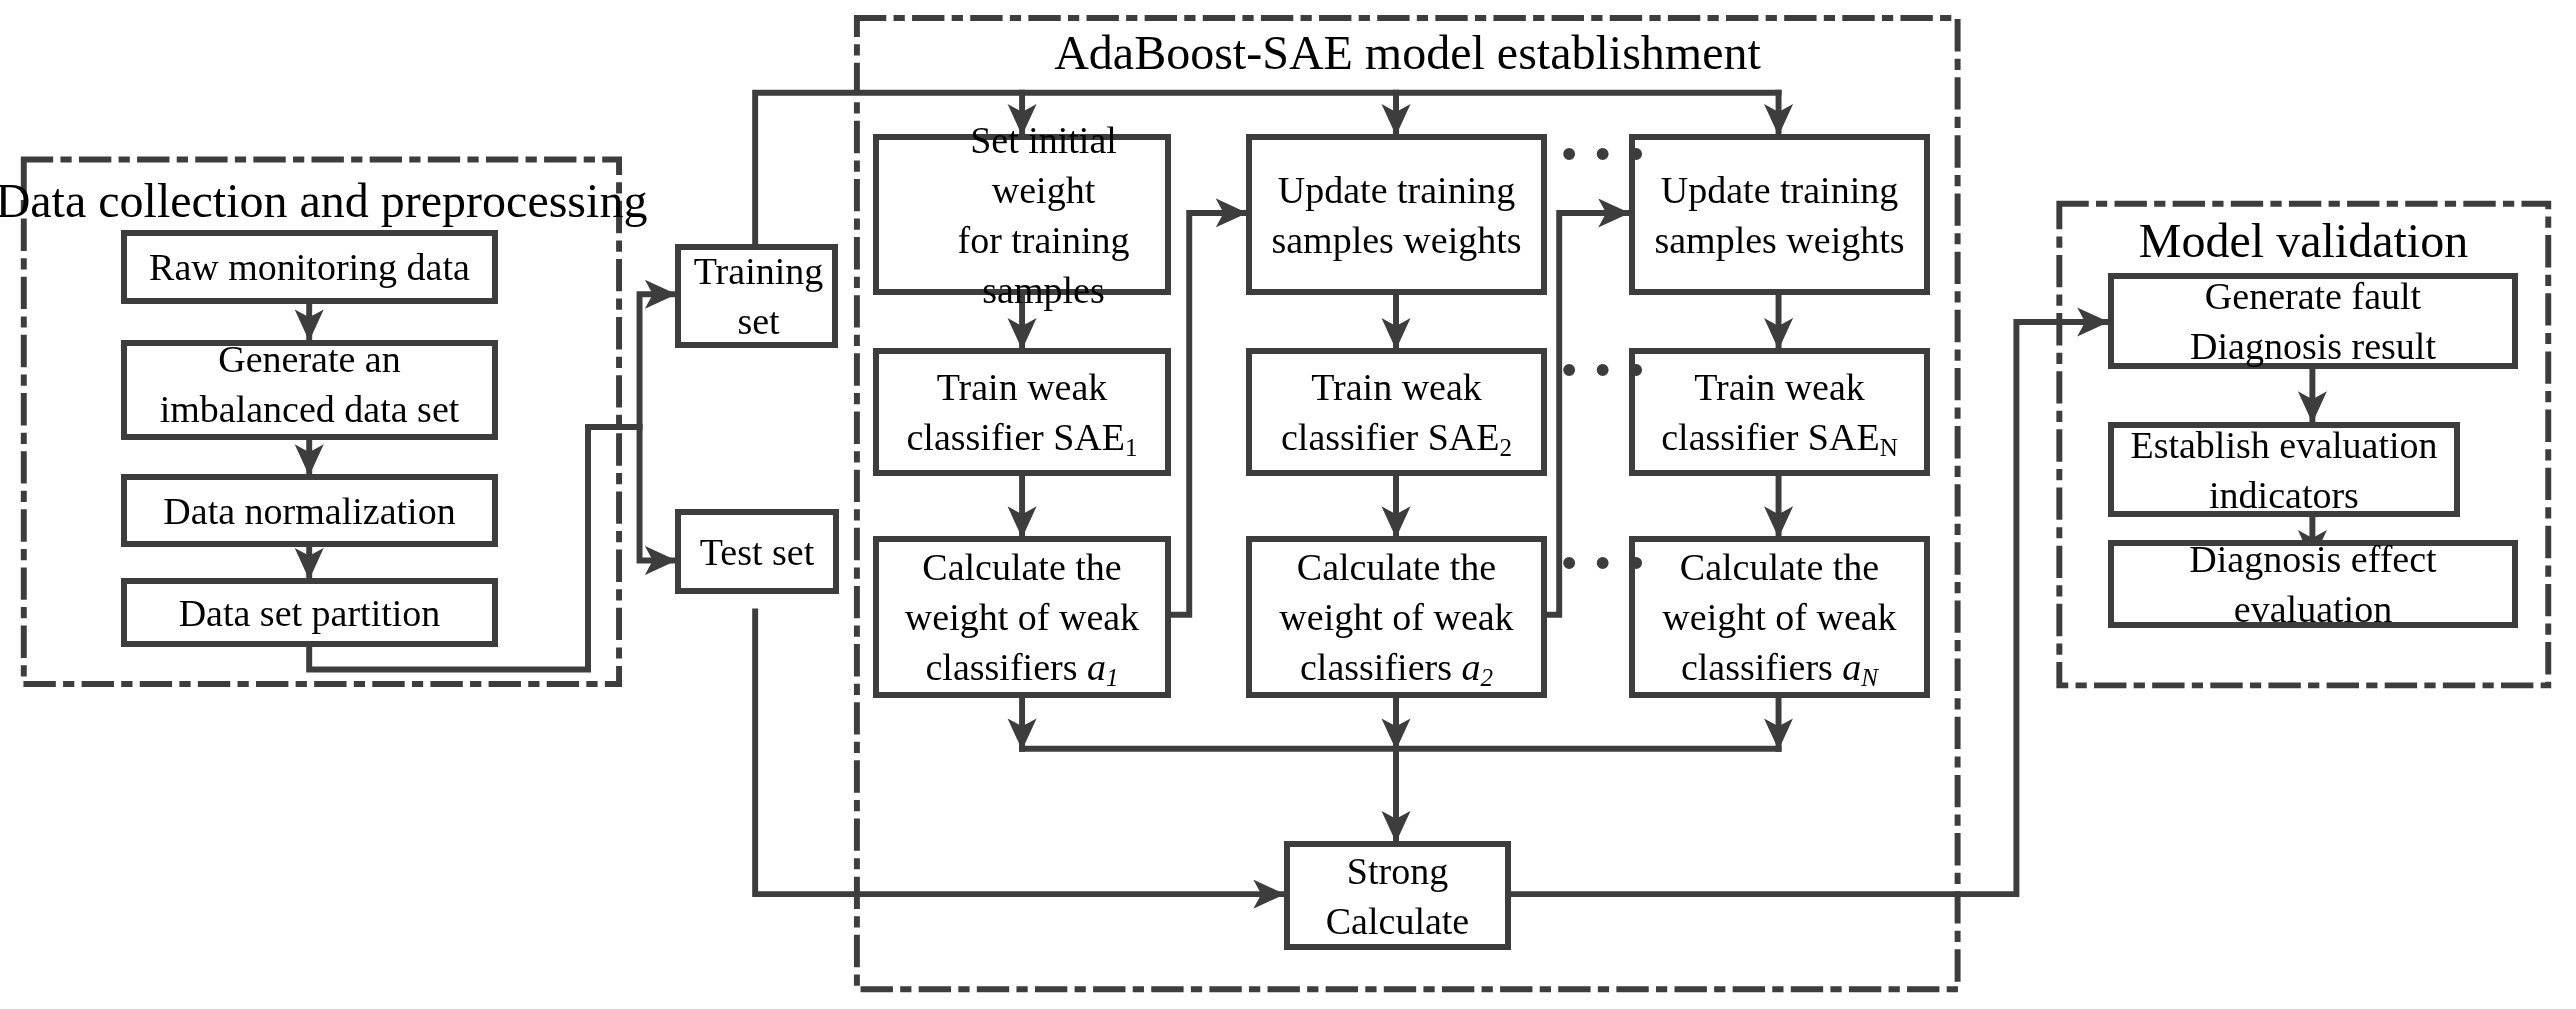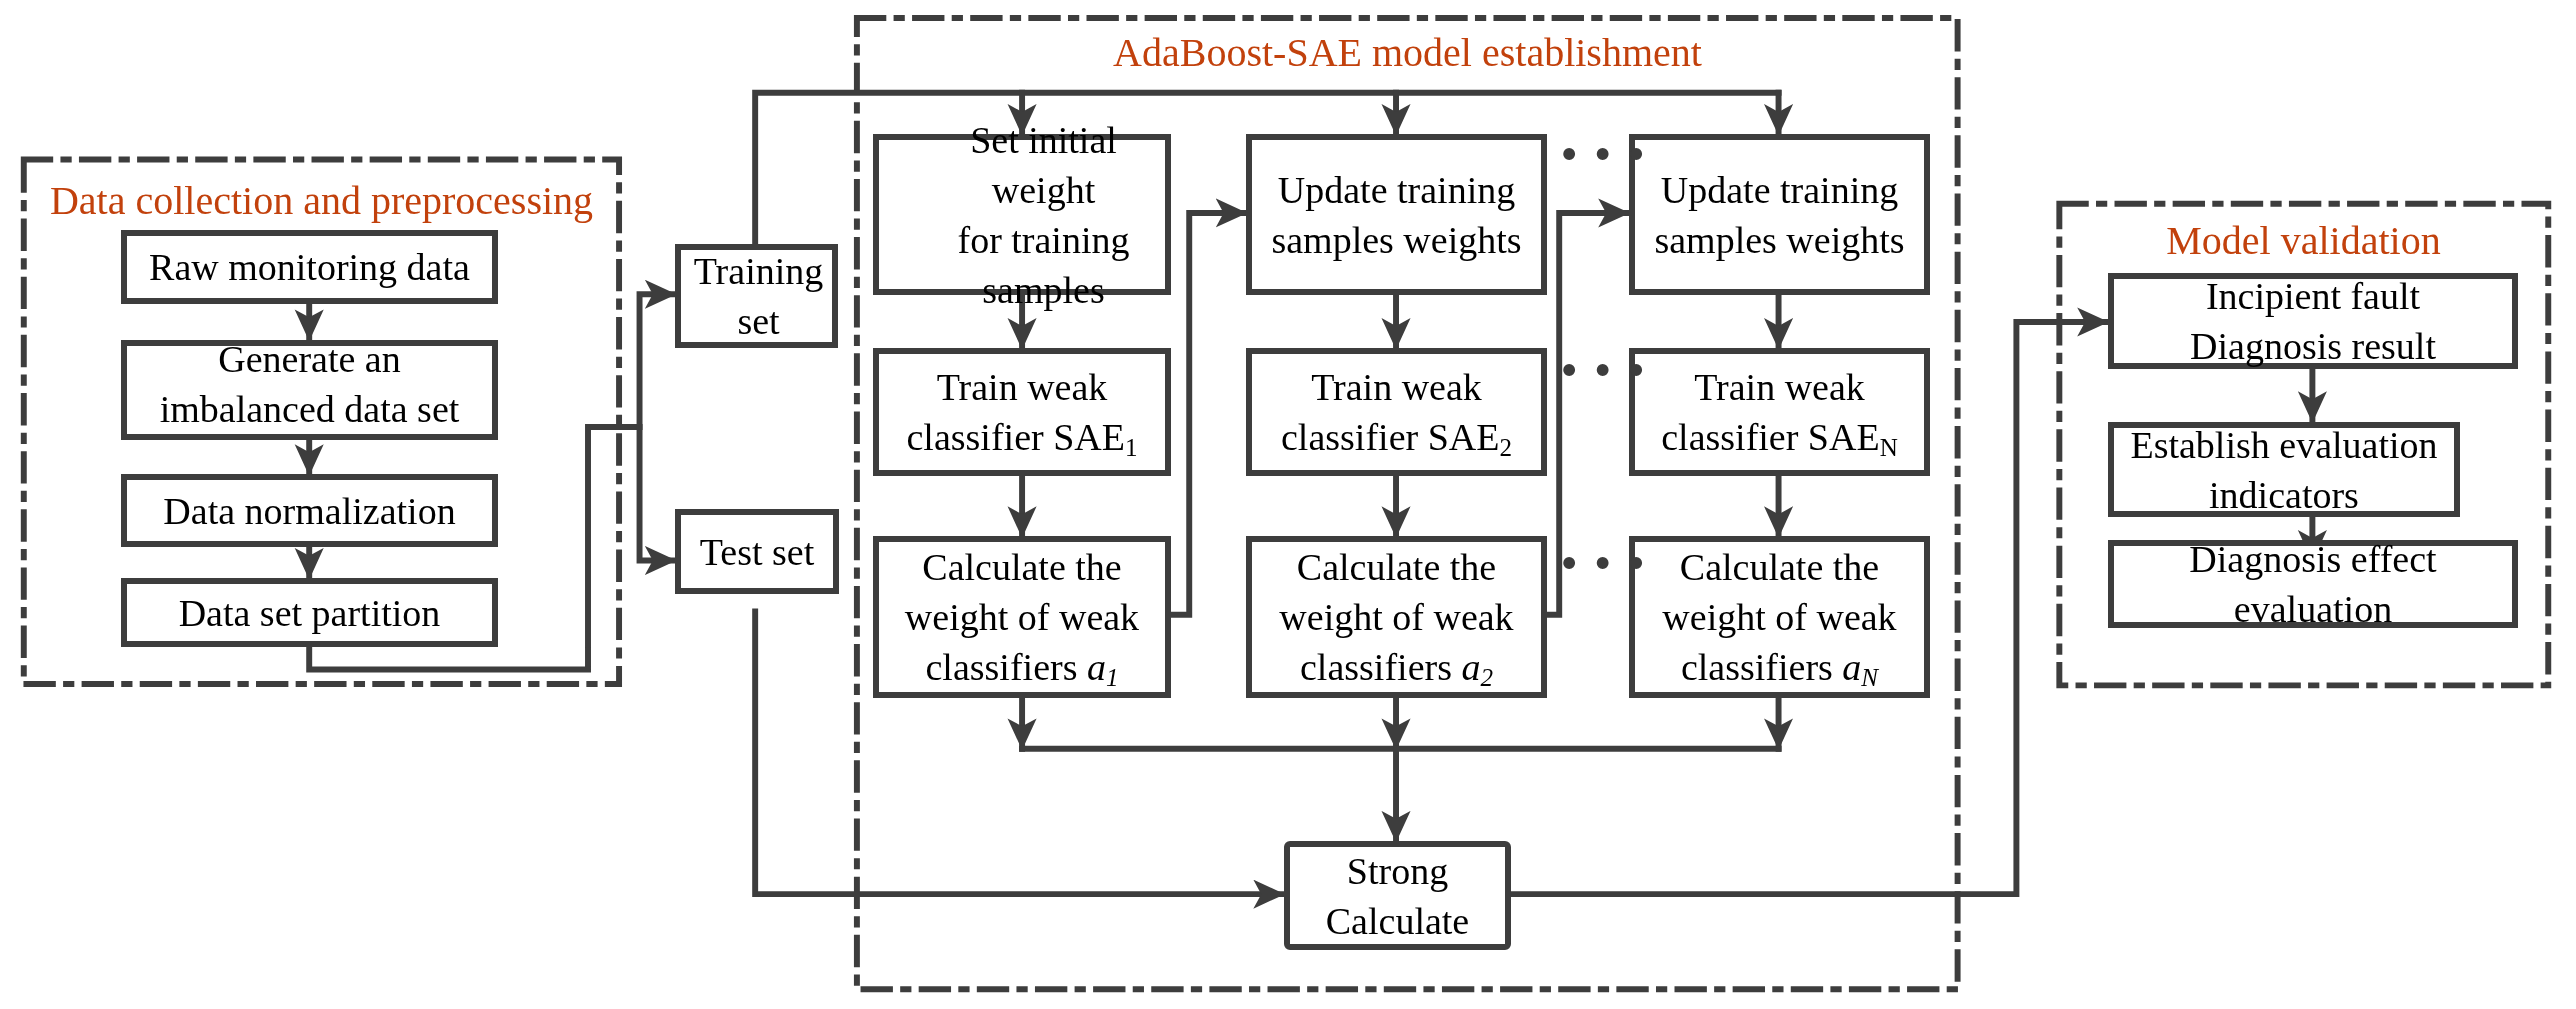--- a/index.html
+++ b/index.html
@@ -3,21 +3,21 @@
 <meta charset="utf-8">
 <style>
   html,body{margin:0;padding:0;background:#fff;}
   #canvas{position:relative;width:2576px;height:1010px;background:#ffffff;overflow:hidden;
           font-family:"Liberation Serif", serif;}
   #wires{position:absolute;left:0;top:0;}
   .box{position:absolute;box-sizing:border-box;border:6px solid #3d3d3d;background:#ffffff;
        display:flex;flex-direction:column;align-items:center;justify-content:center;
        color:#000;font-size:38px;line-height:50px;text-align:center;padding:0 4px;}
   .title{position:absolute;box-sizing:border-box;display:flex;align-items:center;justify-content:center;
-       color:#c2410c;font-size:40px;line-height:46px;text-align:center;white-space:nowrap;}
+       color:#000000;font-size:48px;line-height:46px;text-align:center;white-space:nowrap;}
   .ln{display:block;}
   .ln:empty{display:none;}
   sub{font-size:0.66em;line-height:0;vertical-align:-0.22em;}
   i{font-style:italic;}
   .dots{position:absolute;width:79px;height:66px;color:#3d3d3d;
         font-weight:bold;font-size:73px;line-height:61px;letter-spacing:9.2px;text-align:center;}
 </style>
 </head>
 <body>
 
@@ -140,29 +140,29 @@
   <div class="box" style="left:1629px;top:536px;width:301px;height:162px;">
     <span class="ln">Calculate the</span>
     <span class="ln">weight of weak</span>
     <span class="ln"><span>classifiers </span><i>a</i><sub><i>N</i></sub></span>
   </div>
 
   <div class="dots" style="left:1557px;top:124px;">···</div>
   <div class="dots" style="left:1557px;top:340px;">···</div>
   <div class="dots" style="left:1557px;top:533px;">···</div>
 
-  <div class="box" style="left:1284px;top:841px;width:227px;height:109px;border-radius:6px;">
+  <div class="box" style="left:1284px;top:841px;width:227px;height:109px;">
     <span class="ln">Strong</span>
     <span class="ln">Calculate</span>
   </div>
 
   <div class="title" style="left:2059px;top:218px;width:489px;height:46px;">Model validation</div>
 
   <div class="box" style="left:2108px;top:273px;width:410px;height:96px;">
-    <span class="ln">Incipient fault</span>
+    <span class="ln">Generate fault</span>
     <span class="ln">Diagnosis result</span>
   </div>
   <div class="box" style="left:2108px;top:422px;width:352px;height:95px;">
     <span class="ln">Establish evaluation</span>
     <span class="ln">indicators</span>
   </div>
   <div class="box" style="left:2108px;top:540px;width:410px;height:88px;align-items:center;">
     <span class="ln">Diagnosis effect</span>
     <span class="ln">evaluation</span>
   </div>

